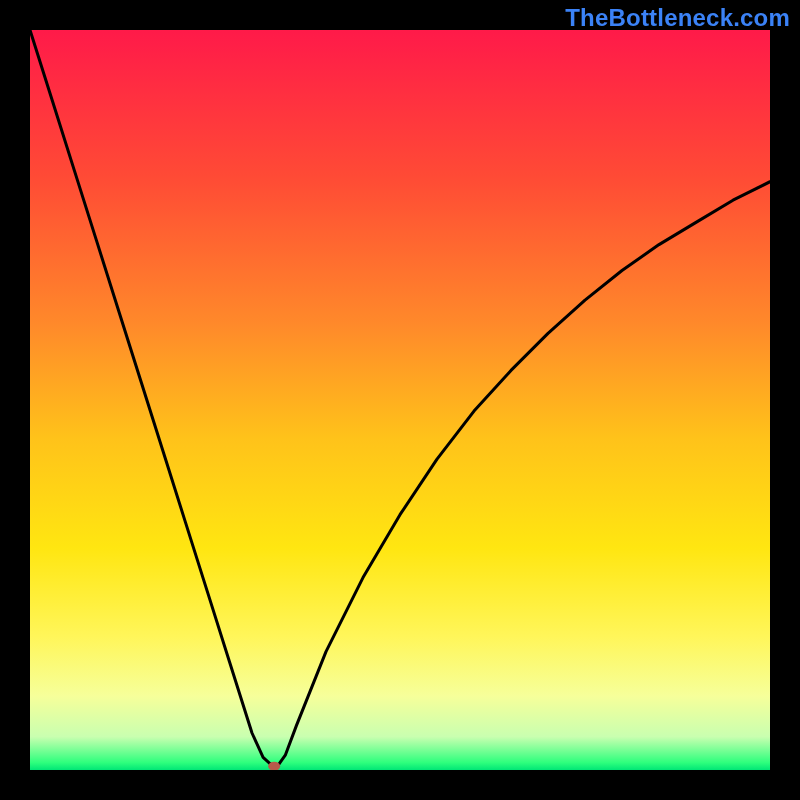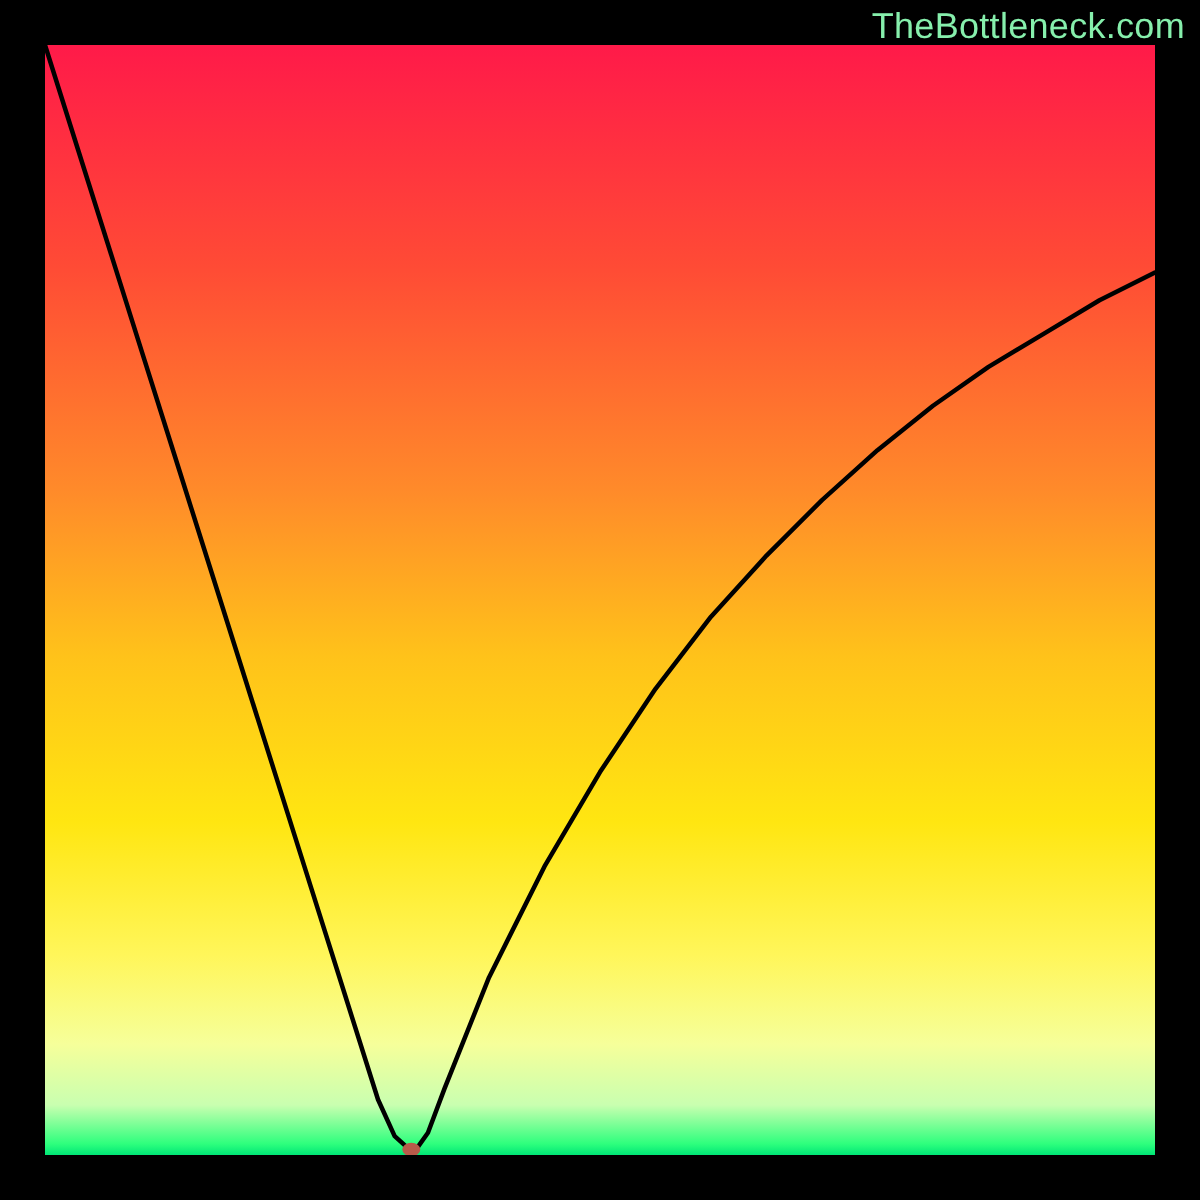--- a/index.html
+++ b/index.html
@@ -9,23 +9,23 @@
     top: 0; left: 0;
     width: 800px; height: 800px;
     background: #000;
   }
   .watermark {
     position: absolute;
     top: 4px;
     right: 10px;
     font-family: Arial, Helvetica, sans-serif;
     font-size: 24px;
-    color: #86efac;
+    color: #3b82f6;
     letter-spacing: 0.2px;
-    font-weight: 400;
+    font-weight: 700;
   }
   .plot {
     position: absolute;
     left: 30px;
     top: 30px;
     width: 740px;
     height: 740px;
   }
   .plot svg { display: block; }
 </style>

